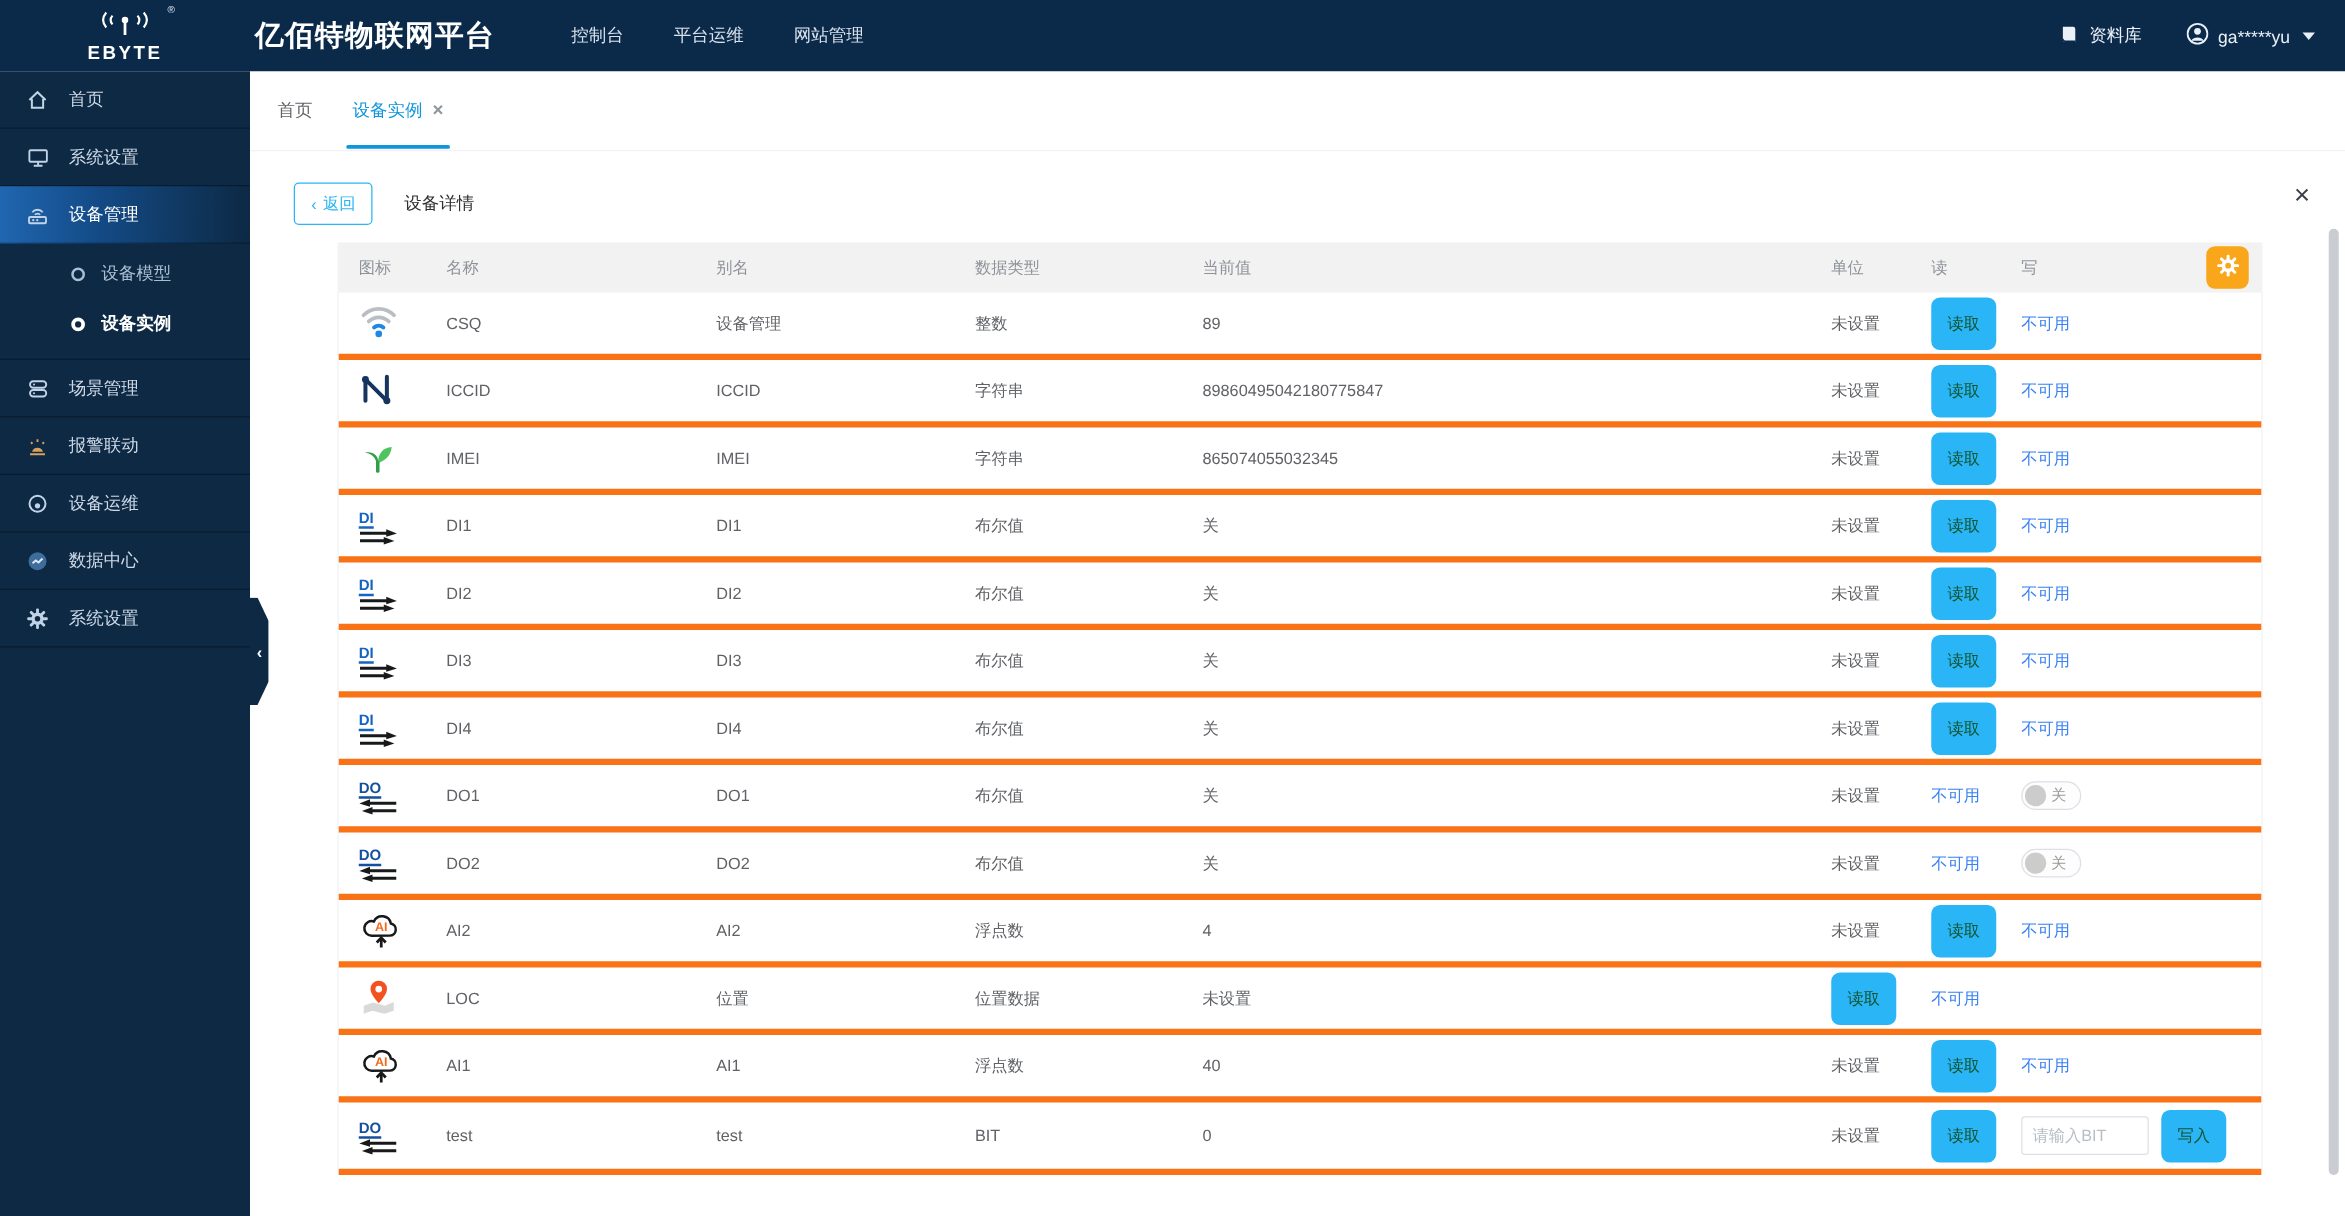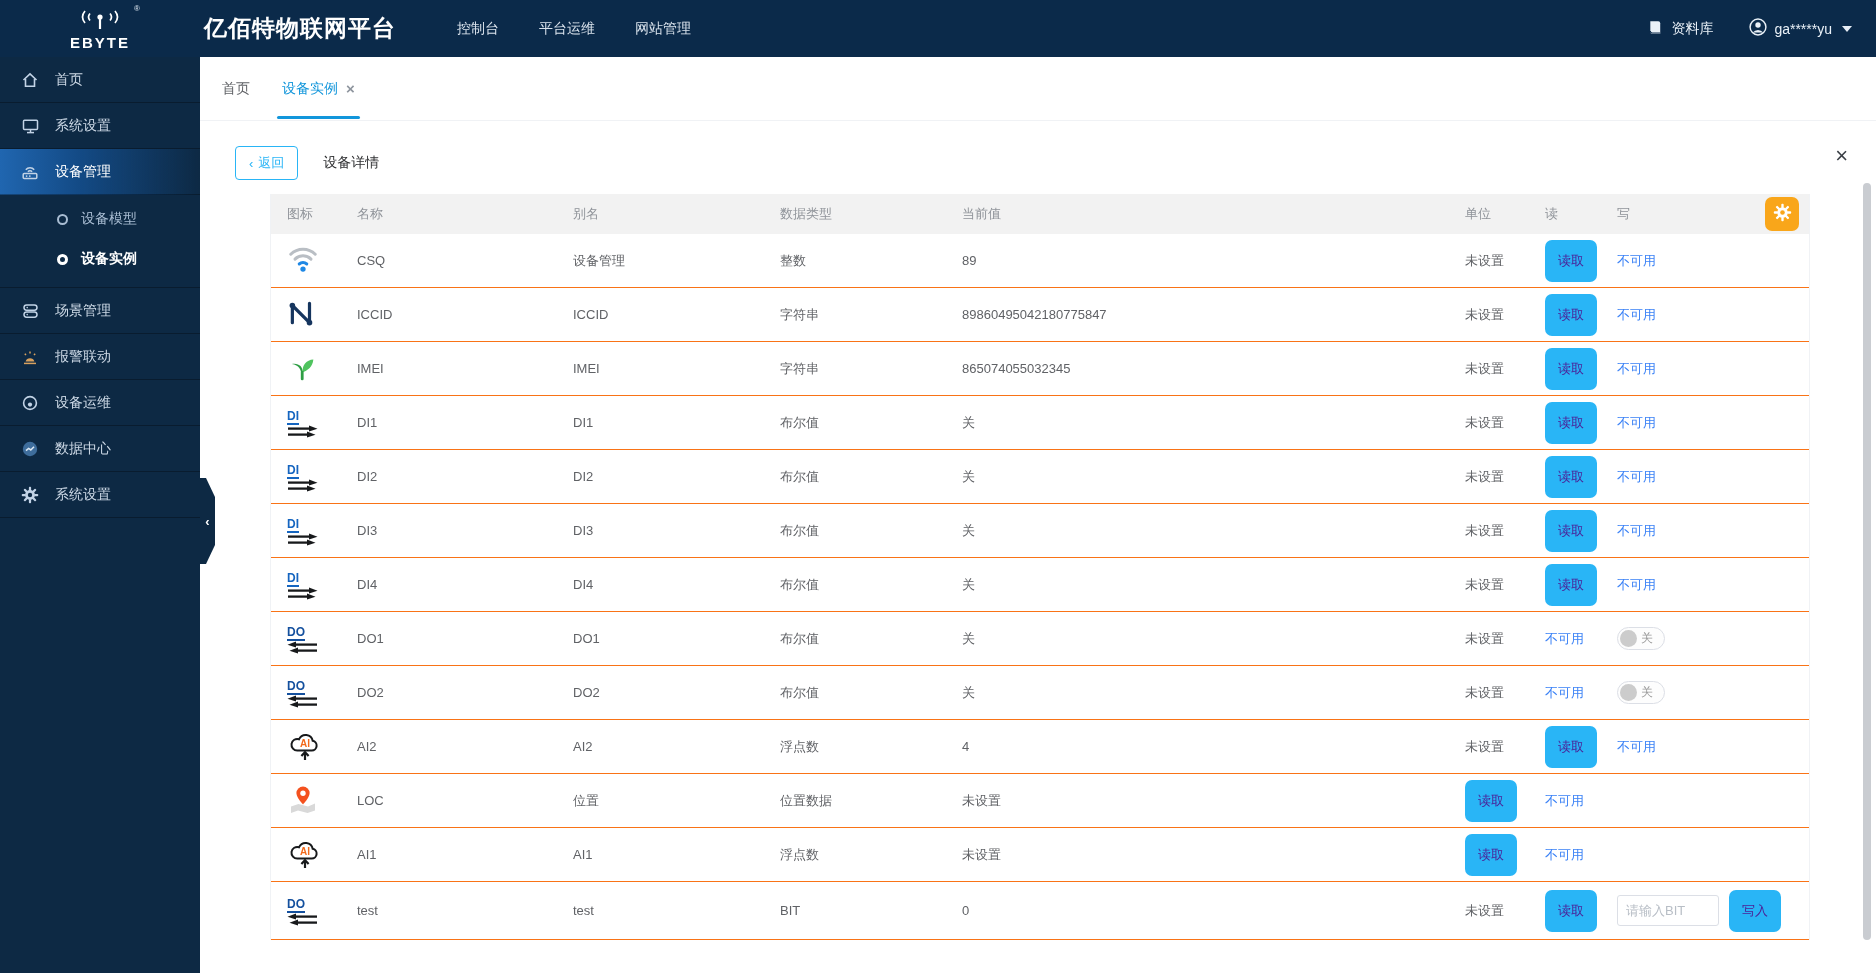--- a/index.html
+++ b/index.html
@@ -54,24 +54,24 @@
   .panel-close { position:absolute; top:88px; right:28px; font-size:22px; color:#3a3f45; cursor:pointer; line-height:1; }
 
   
   .table { margin:14px 0 0 70px; width:1540px; border-left:1px solid #f0f2f5; border-right:1px solid #f0f2f5; }
   .thead, .trow { display:grid;
     grid-template-columns:70px 216px 207px 182px 503px 80px 72px 1fr; align-items:center; }
   .thead { background:#f2f2f2; height:40px; color:#8f9399; font-size:13px; position:relative; }
   .thead > div, .trow > div { padding-left:16px; }
   .gear-btn { position:absolute; right:10px; top:3px; width:34px; height:34px; background:#f9a61a;
     border:none; border-radius:7px; display:flex; align-items:center; justify-content:center; cursor:pointer; }
-  .trow { height:54px; border-bottom:1px solid #f97316; font-size:13px; color:#606266; }
+  .trow { height:54px; border-bottom:5px solid #f97316; font-size:13px; color:#606266; }
   .trow.tall { height:58px; }
   .cell-icon { display:flex; align-items:center; }
-  .btn-read, .btn-write { background:#29b5f6; color:#4c1d95; border:none; border-radius:7px;
+  .btn-read, .btn-write { background:#29b5f6; color:#14532d; border:none; border-radius:7px;
     height:42px; padding:0 13px; font-size:13px; cursor:pointer; }
   .muted { color:#3b82f6; }
   .toggle { display:inline-flex; align-items:center; width:48px; height:23px; border:1px solid #dcdfe6;
     border-radius:12px; background:#fdfdfd; padding:0 4px 0 2px; gap:4px; cursor:pointer; }
   .knob { width:17px; height:17px; border-radius:50%; background:#ccc; }
   .tlab { font-size:12px; color:#9a9a9a; }
   .write-cell { display:flex; align-items:center; gap:10px; }
   .bit-input { width:102px; height:31px; border:1px solid #dcdfe6; border-radius:3px; padding:0 8px;
     font-size:13px; color:#333; font-family:inherit; }
   .bit-input::placeholder { color:#b8bec6; }
@@ -517,20 +517,21 @@
             <span><svg width="36" height="36" viewBox="0 0 36 36">
                 <path d="M10.5 23.5 a5.8 5.8 0 1 1 1.6-11.3 a7.2 7.2 0 0 1 13.6 1.6 a4.9 4.9 0 0 1 -0.9 9.7 Z" fill="none" stroke="#17191b" stroke-width="2"></path>
                 <text x="18" y="19.5" font-size="10" font-weight="bold" fill="#f26a1b" text-anchor="middle" font-family="Liberation Sans,sans-serif">AI</text>
                 <path d="M18 33 V26" stroke="#17191b" stroke-width="2.2"></path>
                 <path d="M14.4 29 L18 25.2 L21.6 29" fill="none" stroke="#17191b" stroke-width="2.2"></path>
               </svg></span>
           </div>
           <div>AI1</div>
           <div>AI1</div>
           <div>浮点数</div>
+          <div>40</div>
           <div>未设置</div>
           <div><button class="btn-read">读取</button></div>
           <div class="write-cell">
             <span class="muted">不可用</span>
           </div>
         </div>
         <div class="trow tall">
           <div class="cell-icon">
             <span><span class="sig-ico">
                 <span class="sig-txt do">DO</span>

